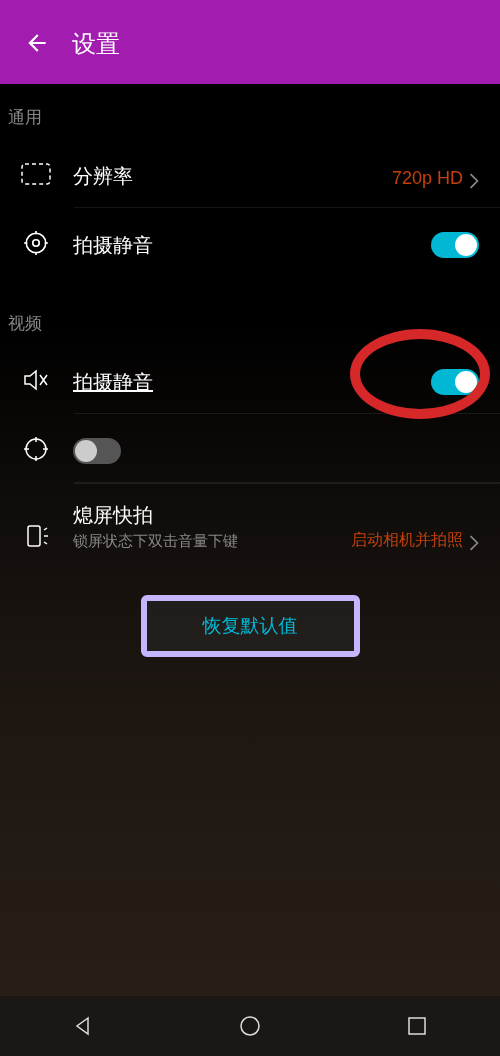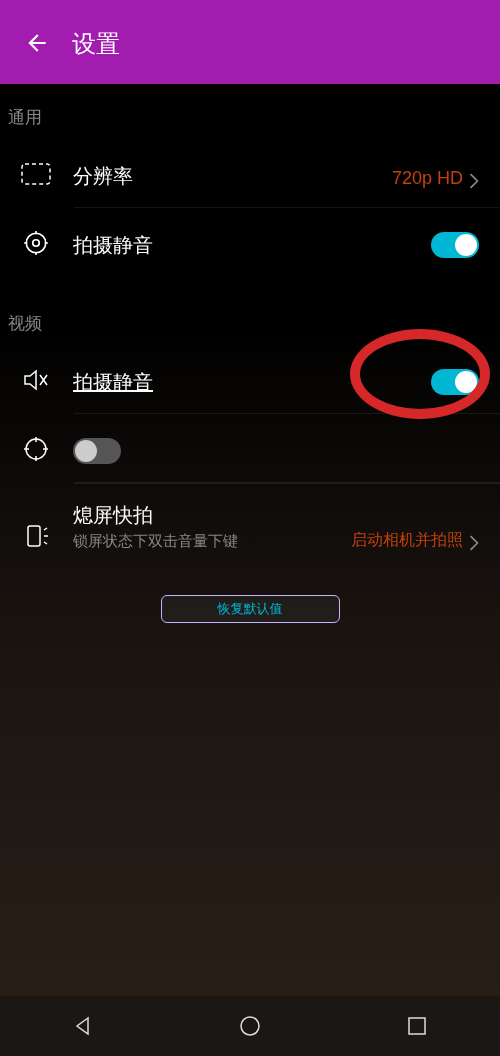--- a/index.html
+++ b/index.html
@@ -138,24 +138,24 @@
       top: -16px;
       pointer-events: none;
       z-index: 5;
     }
     .reset-button-wrap {
       display: flex;
       justify-content: center;
       padding: 26px 0;
     }
     .reset-button {
-      border: 1px solid #c4b5fd;
+      border: 6px solid #c4b5fd;
       border-radius: 6px;
-      padding: 4px 56px;
-      font-size: 13px;
+      padding: 12px 56px;
+      font-size: 19px;
       color: #00b8d4;
       background: rgba(40,40,40,0.5);
     }
     .nav-bar {
       position: absolute;
       bottom: 0;
       left: 0;
       right: 0;
       height: 60px;
       display: flex;

